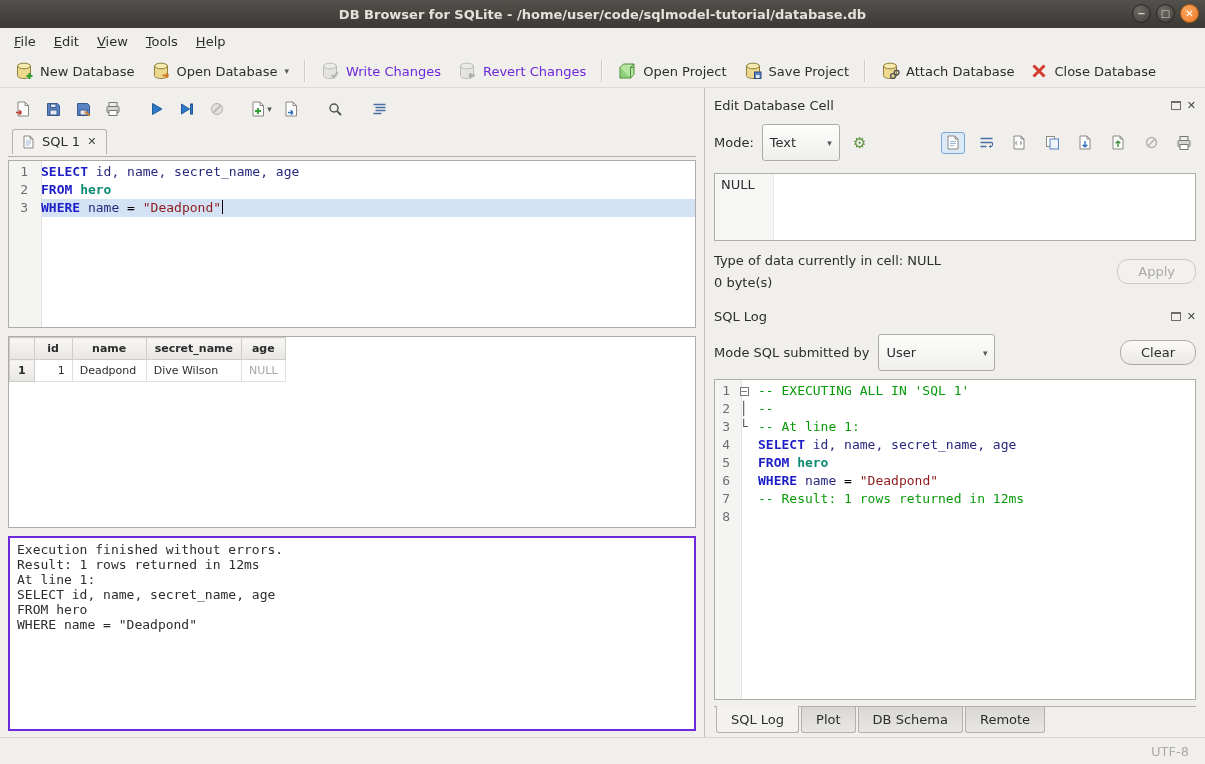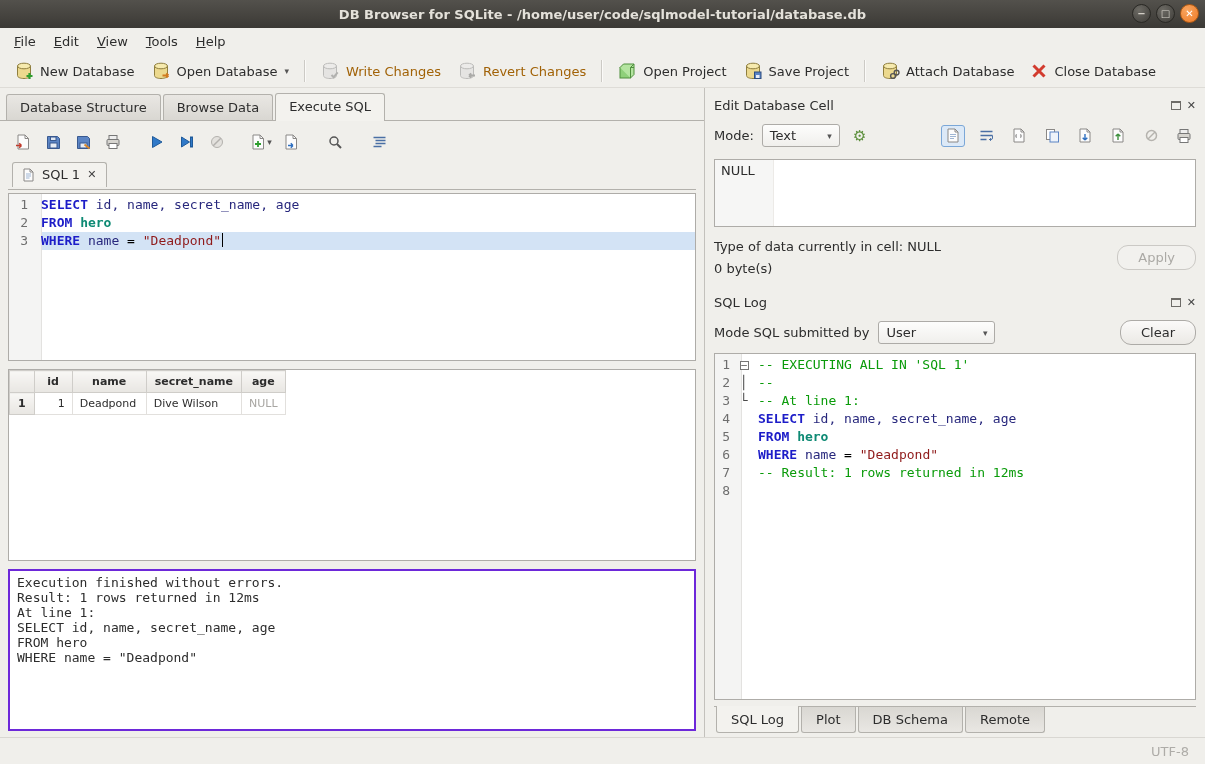--- a/index.html
+++ b/index.html
@@ -22,21 +22,21 @@
     background:radial-gradient(circle at 35% 30%, #6d6b65, #3e3c38); border:1px solid #292824;
   }
   .win-btn.close { background:radial-gradient(circle at 35% 30%, #f9a55f, #ee7b27); color:#fff; border-color:#b05a14; }
   
   .menubar { height:27px; display:flex; align-items:center; padding-left:5px; }
   .menu-item { display:inline-block; padding:4px 9px; }
   .menu-item::first-letter { text-decoration:underline; }
   
   .toolbar { height:33px; display:flex; align-items:center; padding:0 6px; border-bottom:1px solid #dedcd7; }
   .tbtn { display:flex; align-items:center; gap:6px; padding:3px 8px; border-radius:3px; white-space:nowrap; }
-  .tbtn.disabled { color:#a16207; }
+  .tbtn.disabled { color:#6d28d9; }
   .tbtn.disabled svg { opacity:.45; filter:grayscale(1); }
   .tsep { width:1px; height:22px; background:#cccac5; box-shadow:1px 0 0 #fbfaf8; margin:0 7px; }
   .caret { font-size:9px; color:#555; margin-left:1px; }
   
   .left-panel { position:absolute; top:88px; left:0; width:704px; bottom:27px; display:flex; flex-direction:column; }
   .right-dock {
     position:absolute; top:88px; left:704px; right:0; bottom:27px;
     border-left:1px solid #c3c1bc; padding:5px 9px 4px 9px; display:flex; flex-direction:column;
   }
   
@@ -105,21 +105,21 @@
   }
   
   .dock-header { display:flex; align-items:center; height:20px; margin-top:2px;justify-content:center; }
   .dock-title { flex:1; }
   .dock-icons { display:flex; gap:6px; align-items:center; }
   .float-ic { width:10px; height:9px; border:1px solid #6e6c68; border-top-width:2px; }
   .close-ic { font-size:11px; color:#444; line-height:1; }
   .mode-row { display:flex; align-items:center; gap:8px; margin-top:9px; }
   .combo {
     display:flex; align-items:center; justify-content:space-between; gap:10px;
-    background:linear-gradient(#fdfdfc,#f0efec); border:1px solid #adaba7; border-radius:3px; padding:3px 7px;
+    background:linear-gradient(#fdfdfc,#f0efec); border:1px solid #adaba7; border-radius:3px; padding:10px 7px;
   }
   .combo .caret { font-size:9px; }
   .mode-combo { width:78px; }
   .user-combo { width:117px; }
   .sbtn { width:24px; height:22px; display:flex; align-items:center; justify-content:center; border-radius:3px; }
   .sbtn.selected { border:1px solid #7ba7d7; background:#dce9f7; }
   .spacer { flex:1; }
   .icon-cluster { display:flex; gap:9px; align-items:center; }
   .cell-box {
     margin-top:12px; height:68px; border:1px solid #aeaca8; padding:3px 6px;
@@ -251,25 +251,20 @@
       <span>
           <svg width="18" height="18" viewBox="0 0 18 18">
             <path d="M3.5 3.5l11 11M14.5 3.5l-11 11" stroke="#d23b2e" stroke-width="3"></path>
           </svg>
         </span>
       <span>Close Database</span>
     </div>
   </div>
 
   <div class="left-panel">
-    <div class="tabbar">
-      <div class="tab">Database Structure</div>
-      <div class="tab">Browse Data</div>
-      <div class="tab active">Execute SQL</div>
-    </div>
 
     <div class="left-content">
 
       <div class="ed-toolbar">
         <div class="ibtn">
             <span>
               <svg width="16" height="16" viewBox="0 0 16 16">
                 <path d="M3 1h7l3.5 3.5V15H3z" fill="#fcfcfc" stroke="#8a8886"></path>
                 <path d="M10 1v3.5h3.5" fill="none" stroke="#8a8886"></path>
                 <path d="M1 11.5h5.5M6.5 11.5L4.2 9.2M6.5 11.5l-2.3 2.3" stroke="#c0392b" stroke-width="1.5" fill="none"></path>

